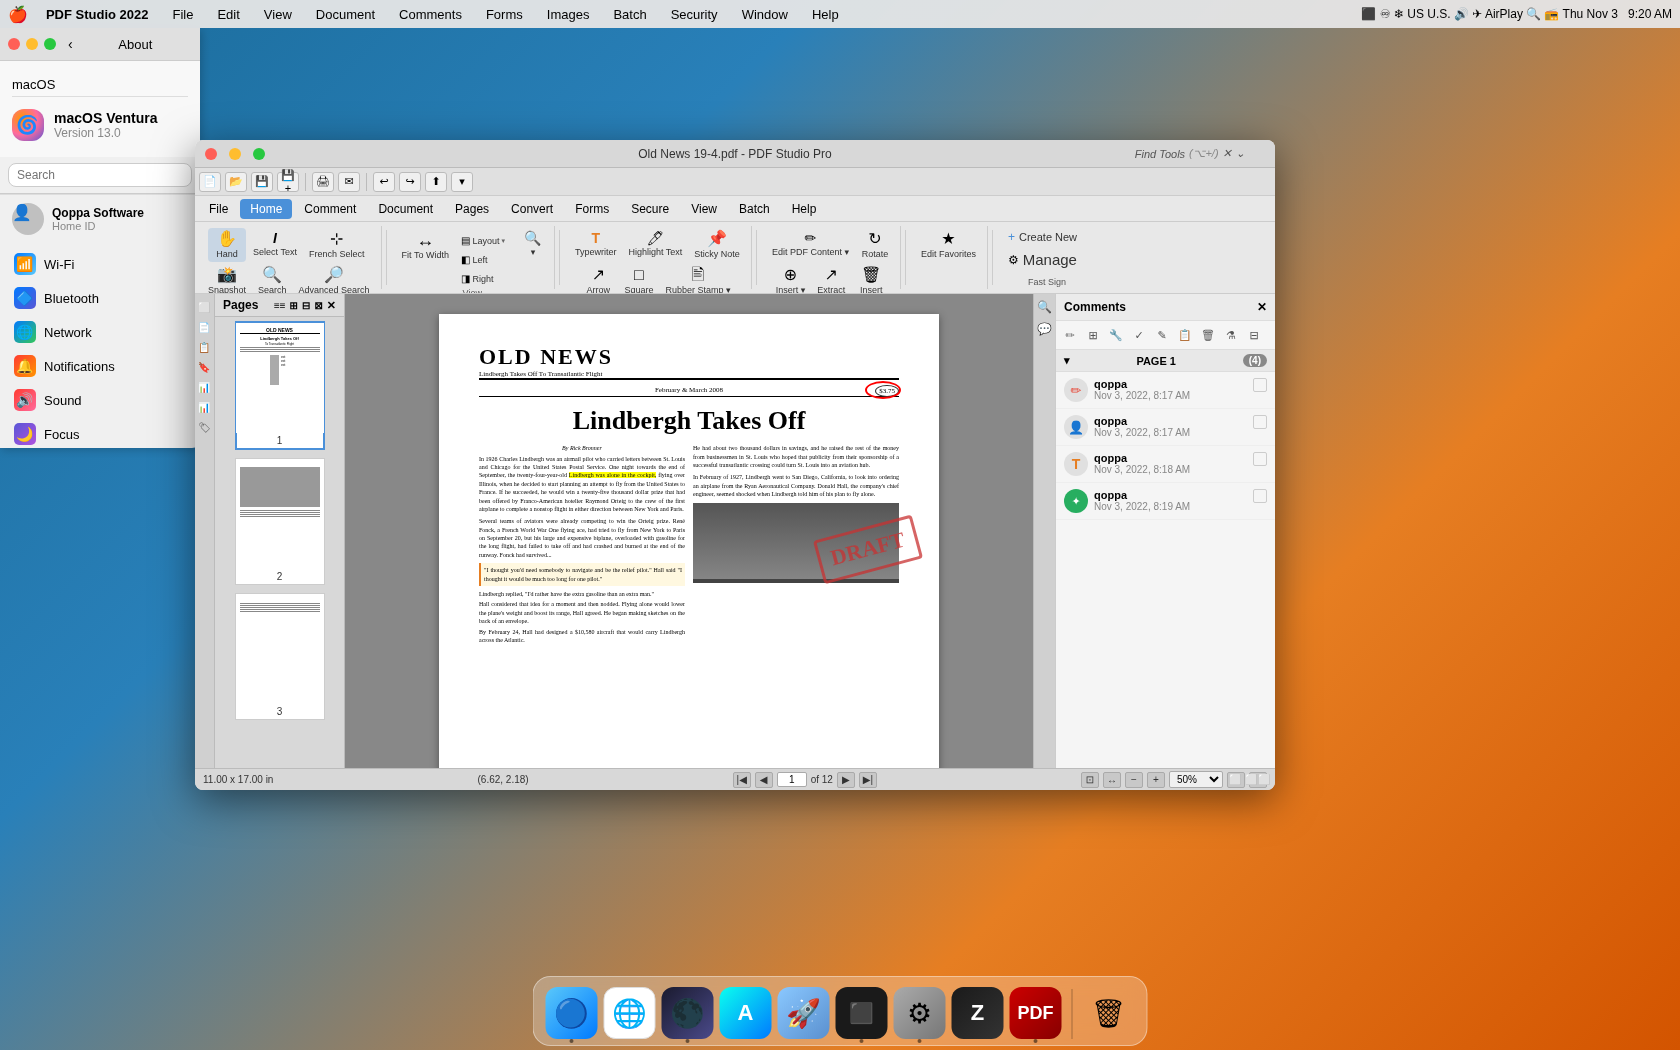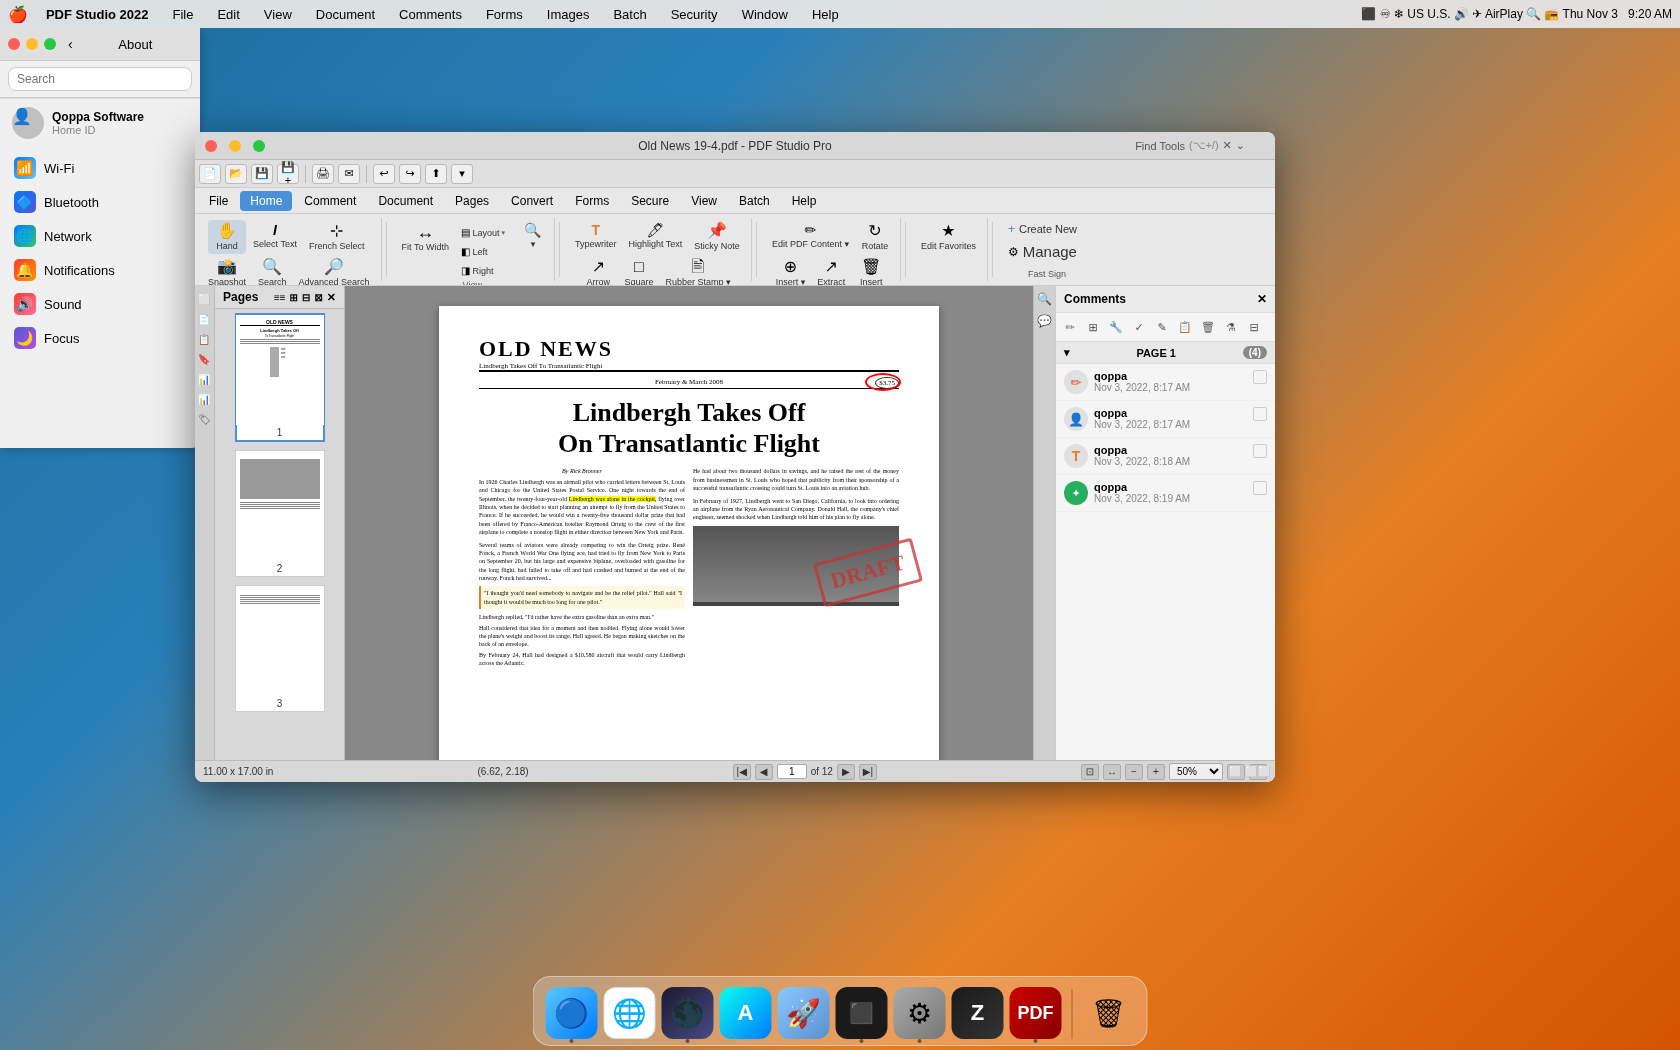--- a/index.html
+++ b/index.html
@@ -114,21 +114,21 @@
       width: 48px; height: 48px;
       background: radial-gradient(ellipse at 30% 30%, #ff9500, #ff6b9d, #5856d6);
       border-radius: 12px;
       display: flex; align-items: center; justify-content: center;
       font-size: 24px;
     }
 
     
     .pdf-window {
       position: absolute;
-      top: 132px;
+      top: 140px;
       left: 195px;
       width: 1080px;
       height: 650px;
       background: #f0f0f0;
       border-radius: 8px;
       box-shadow: 0 10px 40px rgba(0,0,0,0.5);
       display: flex;
       flex-direction: column;
       overflow: hidden;
       z-index: 80;
@@ -152,20 +152,21 @@
       color: #333;
     }
     .find-tools {
       position: absolute;
       right: 30px;
       display: flex;
       align-items: center;
       gap: 4px;
       font-size: 11px;
       color: #555;
+      font-style: italic;
     }
 
     .pdf-menu-bar {
       height: 26px;
       background: #e8e8e8;
       display: flex;
       align-items: center;
       padding: 0 4px;
       gap: 2px;
       border-bottom: 1px solid #ccc;
@@ -600,20 +601,30 @@
 
 <div class="sys-pref-panel" style="top:28px;">
   <div class="sys-pref-toolbar">
     <div class="traffic-light traffic-red"></div>
     <div class="traffic-light traffic-yellow"></div>
     <div class="traffic-light traffic-green"></div>
     <span style="margin-left:6px;font-size:14px;cursor:pointer;">‹</span>
     <span class="sys-pref-title">About</span>
   </div>
 
+  <div class="about-section">
+    <div class="about-title">macOS</div>
+    <div class="about-row">
+      <div class="ventura-icon" style="width:32px;height:32px;font-size:18px;">🌀</div>
+      <div>
+        <div class="about-name">macOS Ventura</div>
+        <div class="about-version">Version 13.0</div>
+      </div>
+    </div>
+  </div>
 
   <div class="sys-pref-search">
     <input type="text" placeholder="Search" style="">
   </div>
 
   <div class="user-profile">
     <div class="user-avatar">👤</div>
     <div>
       <div class="user-name">Qoppa Software</div>
       <div class="user-sub">Home ID</div>
@@ -946,21 +957,20 @@
         </div>
         <div class="date-line" style="font-size:7px;text-align:center;padding:2px 0;">February &amp; March 2008</div>
 
         <div style="position:relative;">
           <div style="position:absolute;right:0;top:-14px;border:1px solid #333;border-radius:50%;padding:1px 3px;font-size:7px;">$3.75</div>
           <div style="position:absolute;right:-2px;top:-18px;width:36px;height:18px;border:2px solid red;border-radius:50%;"></div>
         </div>
 
         <div class="main-headline">
           <div>Lindbergh Takes Off</div>
-          <div>On Transatlantic Flight</div>
         </div>
 
         <div class="article-columns">
           <div class="article-col">
             <div style="text-align:center;font-style:italic;margin-bottom:2px;">By Rick Bronner</div>
             <p>In 1926 Charles Lindbergh was an airmail pilot who carried letters between St. Louis and Chicago for the United States Postal Service. One night towards the end of September, the twenty-four-year-old <span class="highlight-text">Lindbergh was alone in the cockpit,</span> flying over Illinois, when he decided to start planning an attempt to fly from the United States to France. If he succeeded, he would win a twenty-five thousand dollar prize that had been offered by Franco-American hotelier Raymond Orteig to the crew of the first airplane to complete a nonstop flight in either direction between New York and Paris.</p>
             <p style="margin-top:4px;">Several teams of aviators were already competing to win the Orteig prize. René Fonck, a French World War One flying ace, had tried to fly from New York to Paris on September 20, but his large and expensive biplane, overloaded with gasoline for the long flight, had failed to take off and had crashed and burned at the end of the runway. Fonck had survived...</p>
             <div style="margin-top:4px;padding:3px;border-left:2px solid #e67e22;background:#fff8e0;font-size:6px;line-height:1.4;">
               "I thought you'd need somebody to navigate and be the relief pilot." Hall said "I thought it would be much too long for one pilot."
             </div>

